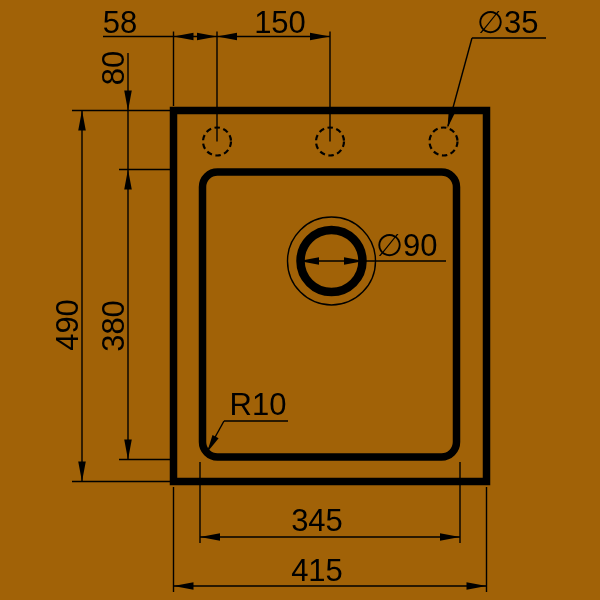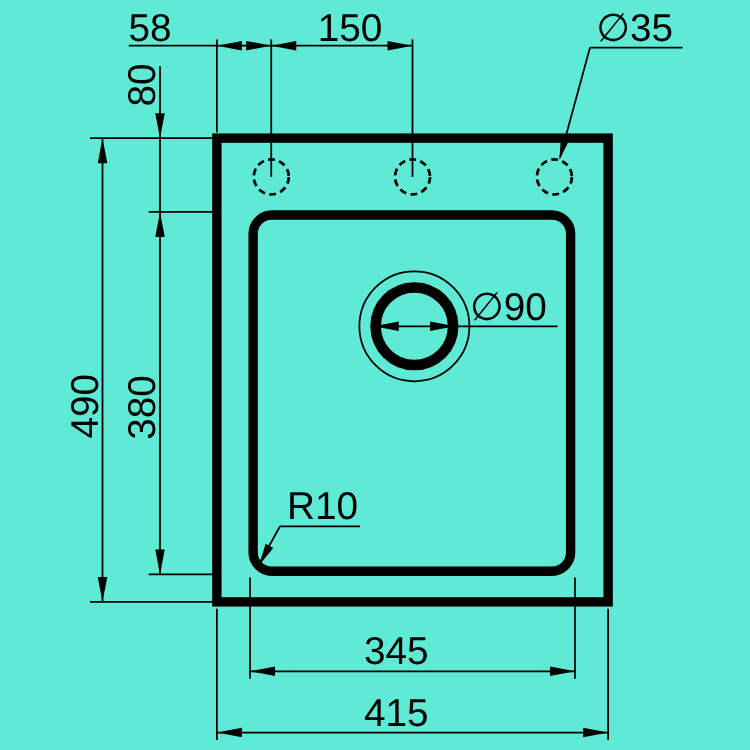--- a/index.html
+++ b/index.html
@@ -4,21 +4,21 @@
 <style>
   html, body {
     margin: 0;
     padding: 0;
     background: #ffffff;
   }
   .canvas {
     position: relative;
     width: 600px;
     height: 600px;
-    background: #5eead4;
+    background: #a16207;
     overflow: hidden;
   }
   svg {
     display: block;
   }
   svg text {
     font-family: "Liberation Sans", "DejaVu Sans", sans-serif;
     font-size: 31px;
     fill: #000000;
   }

